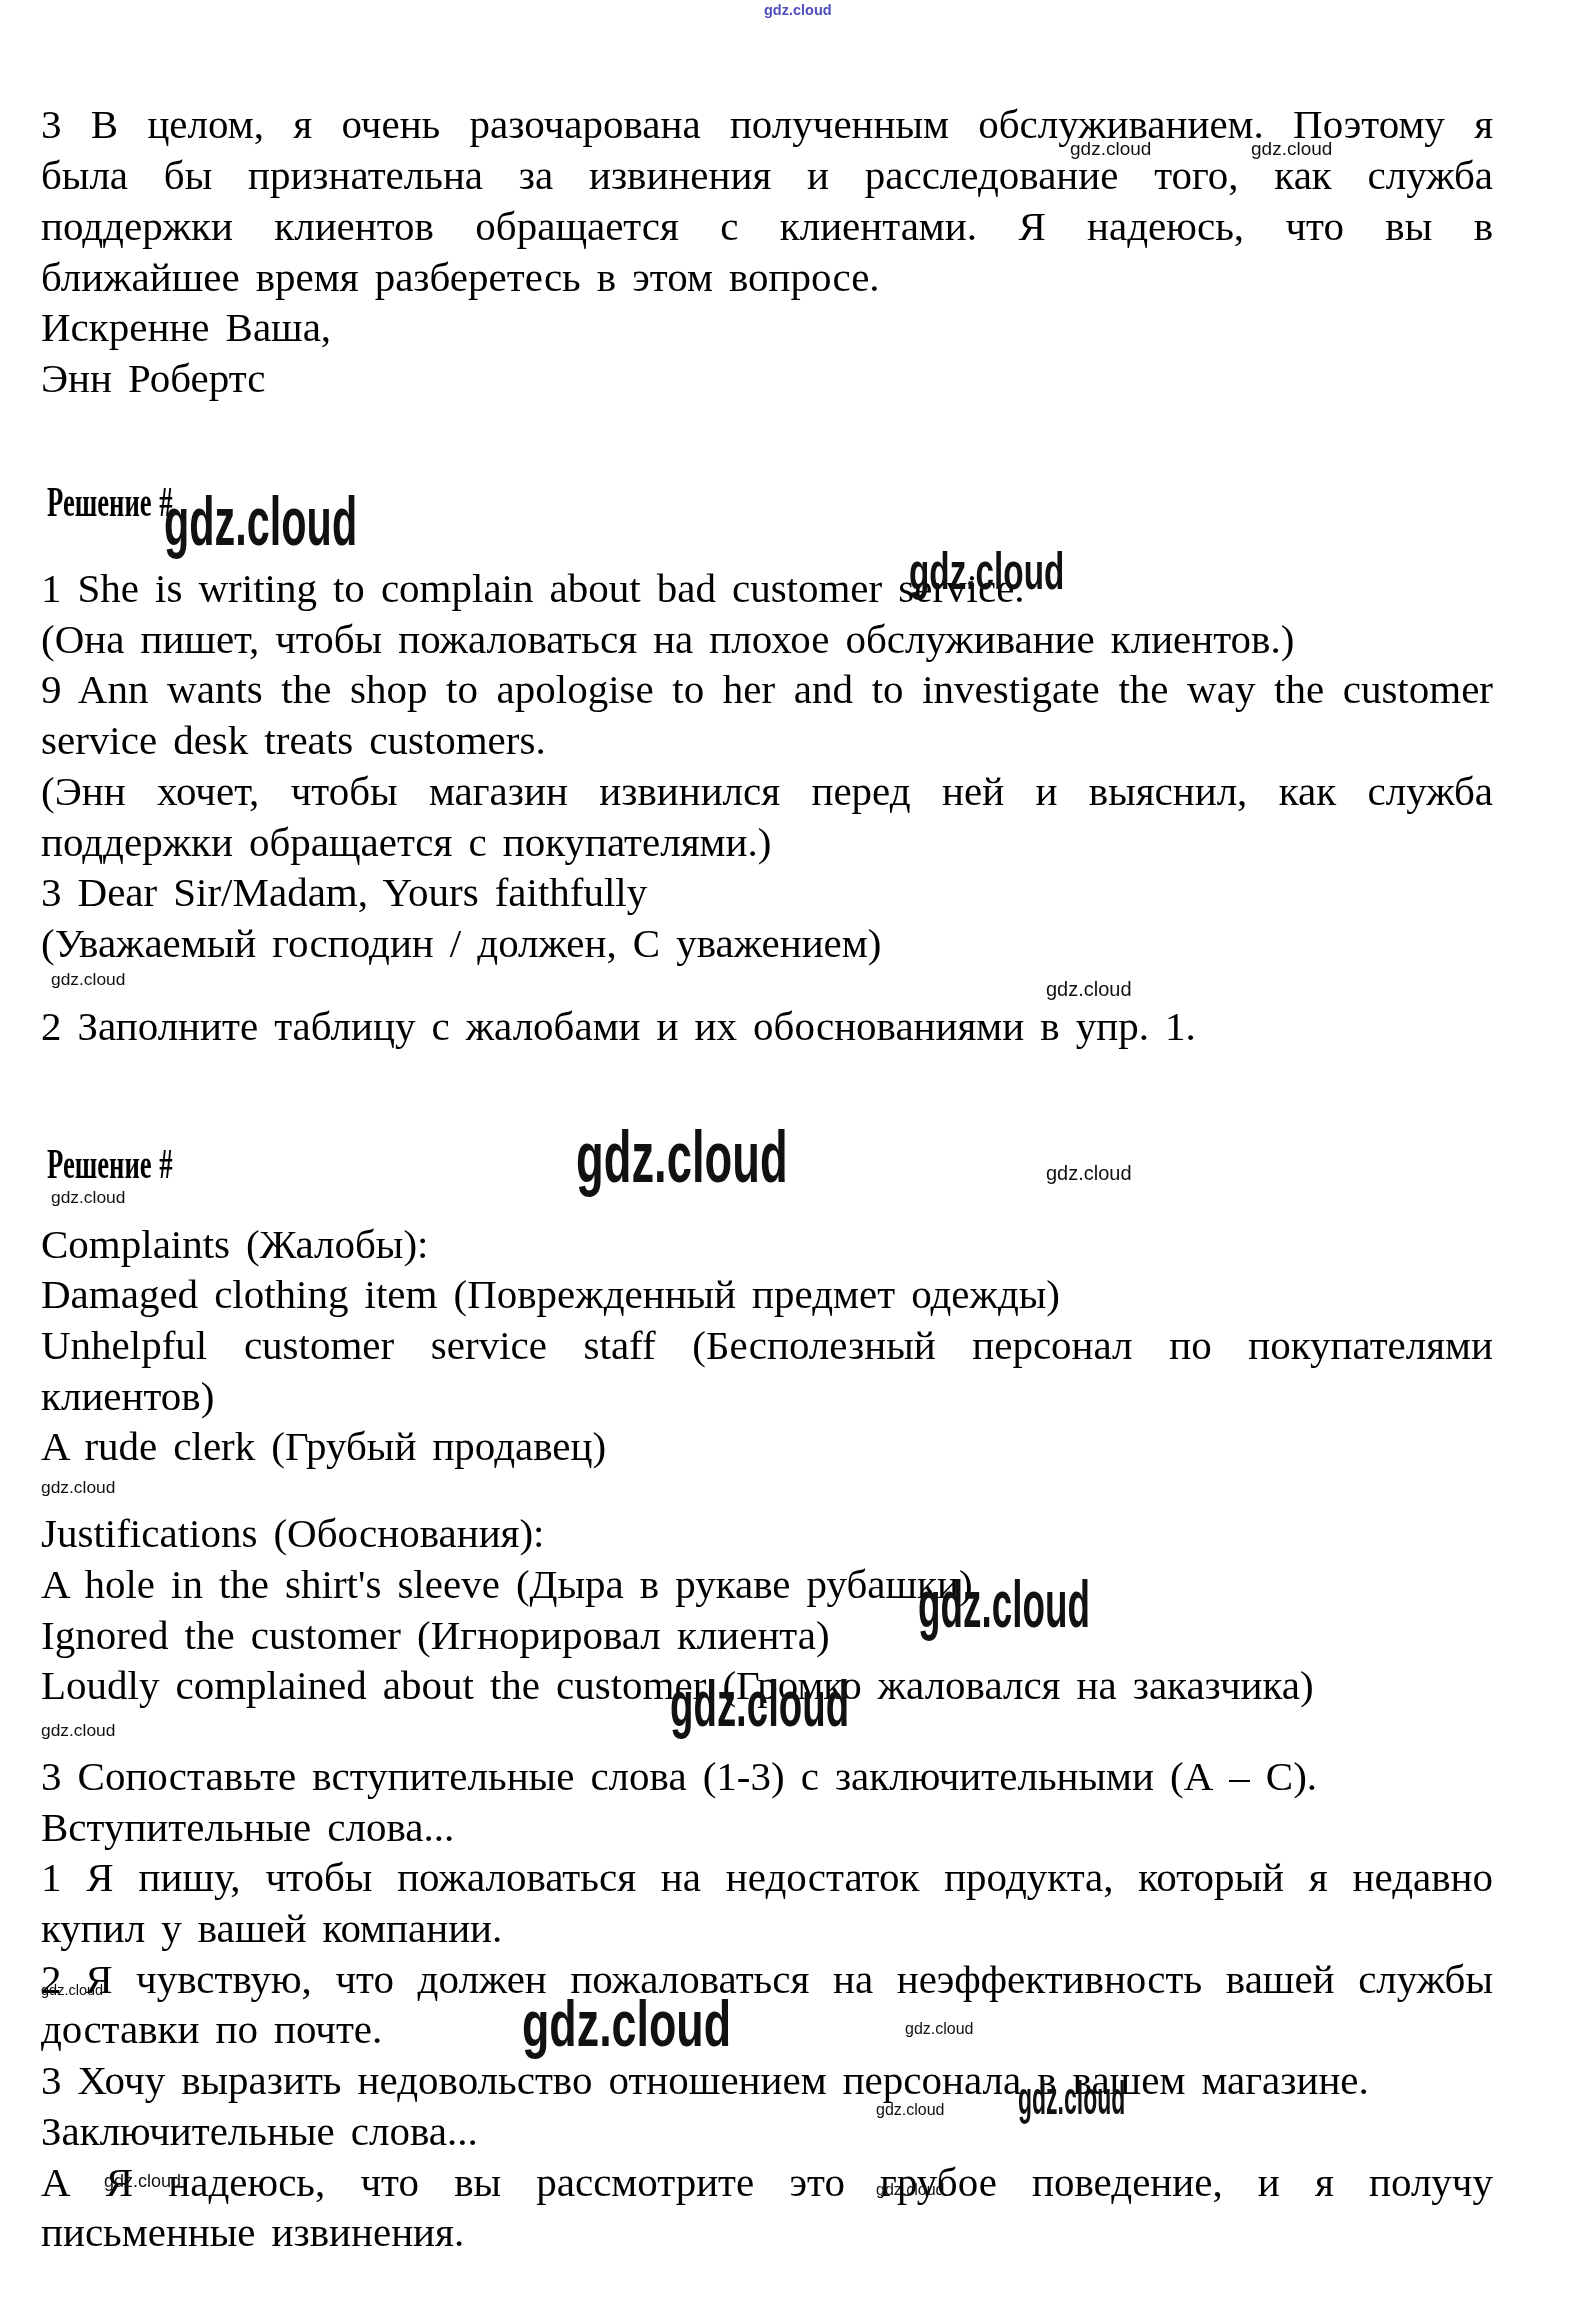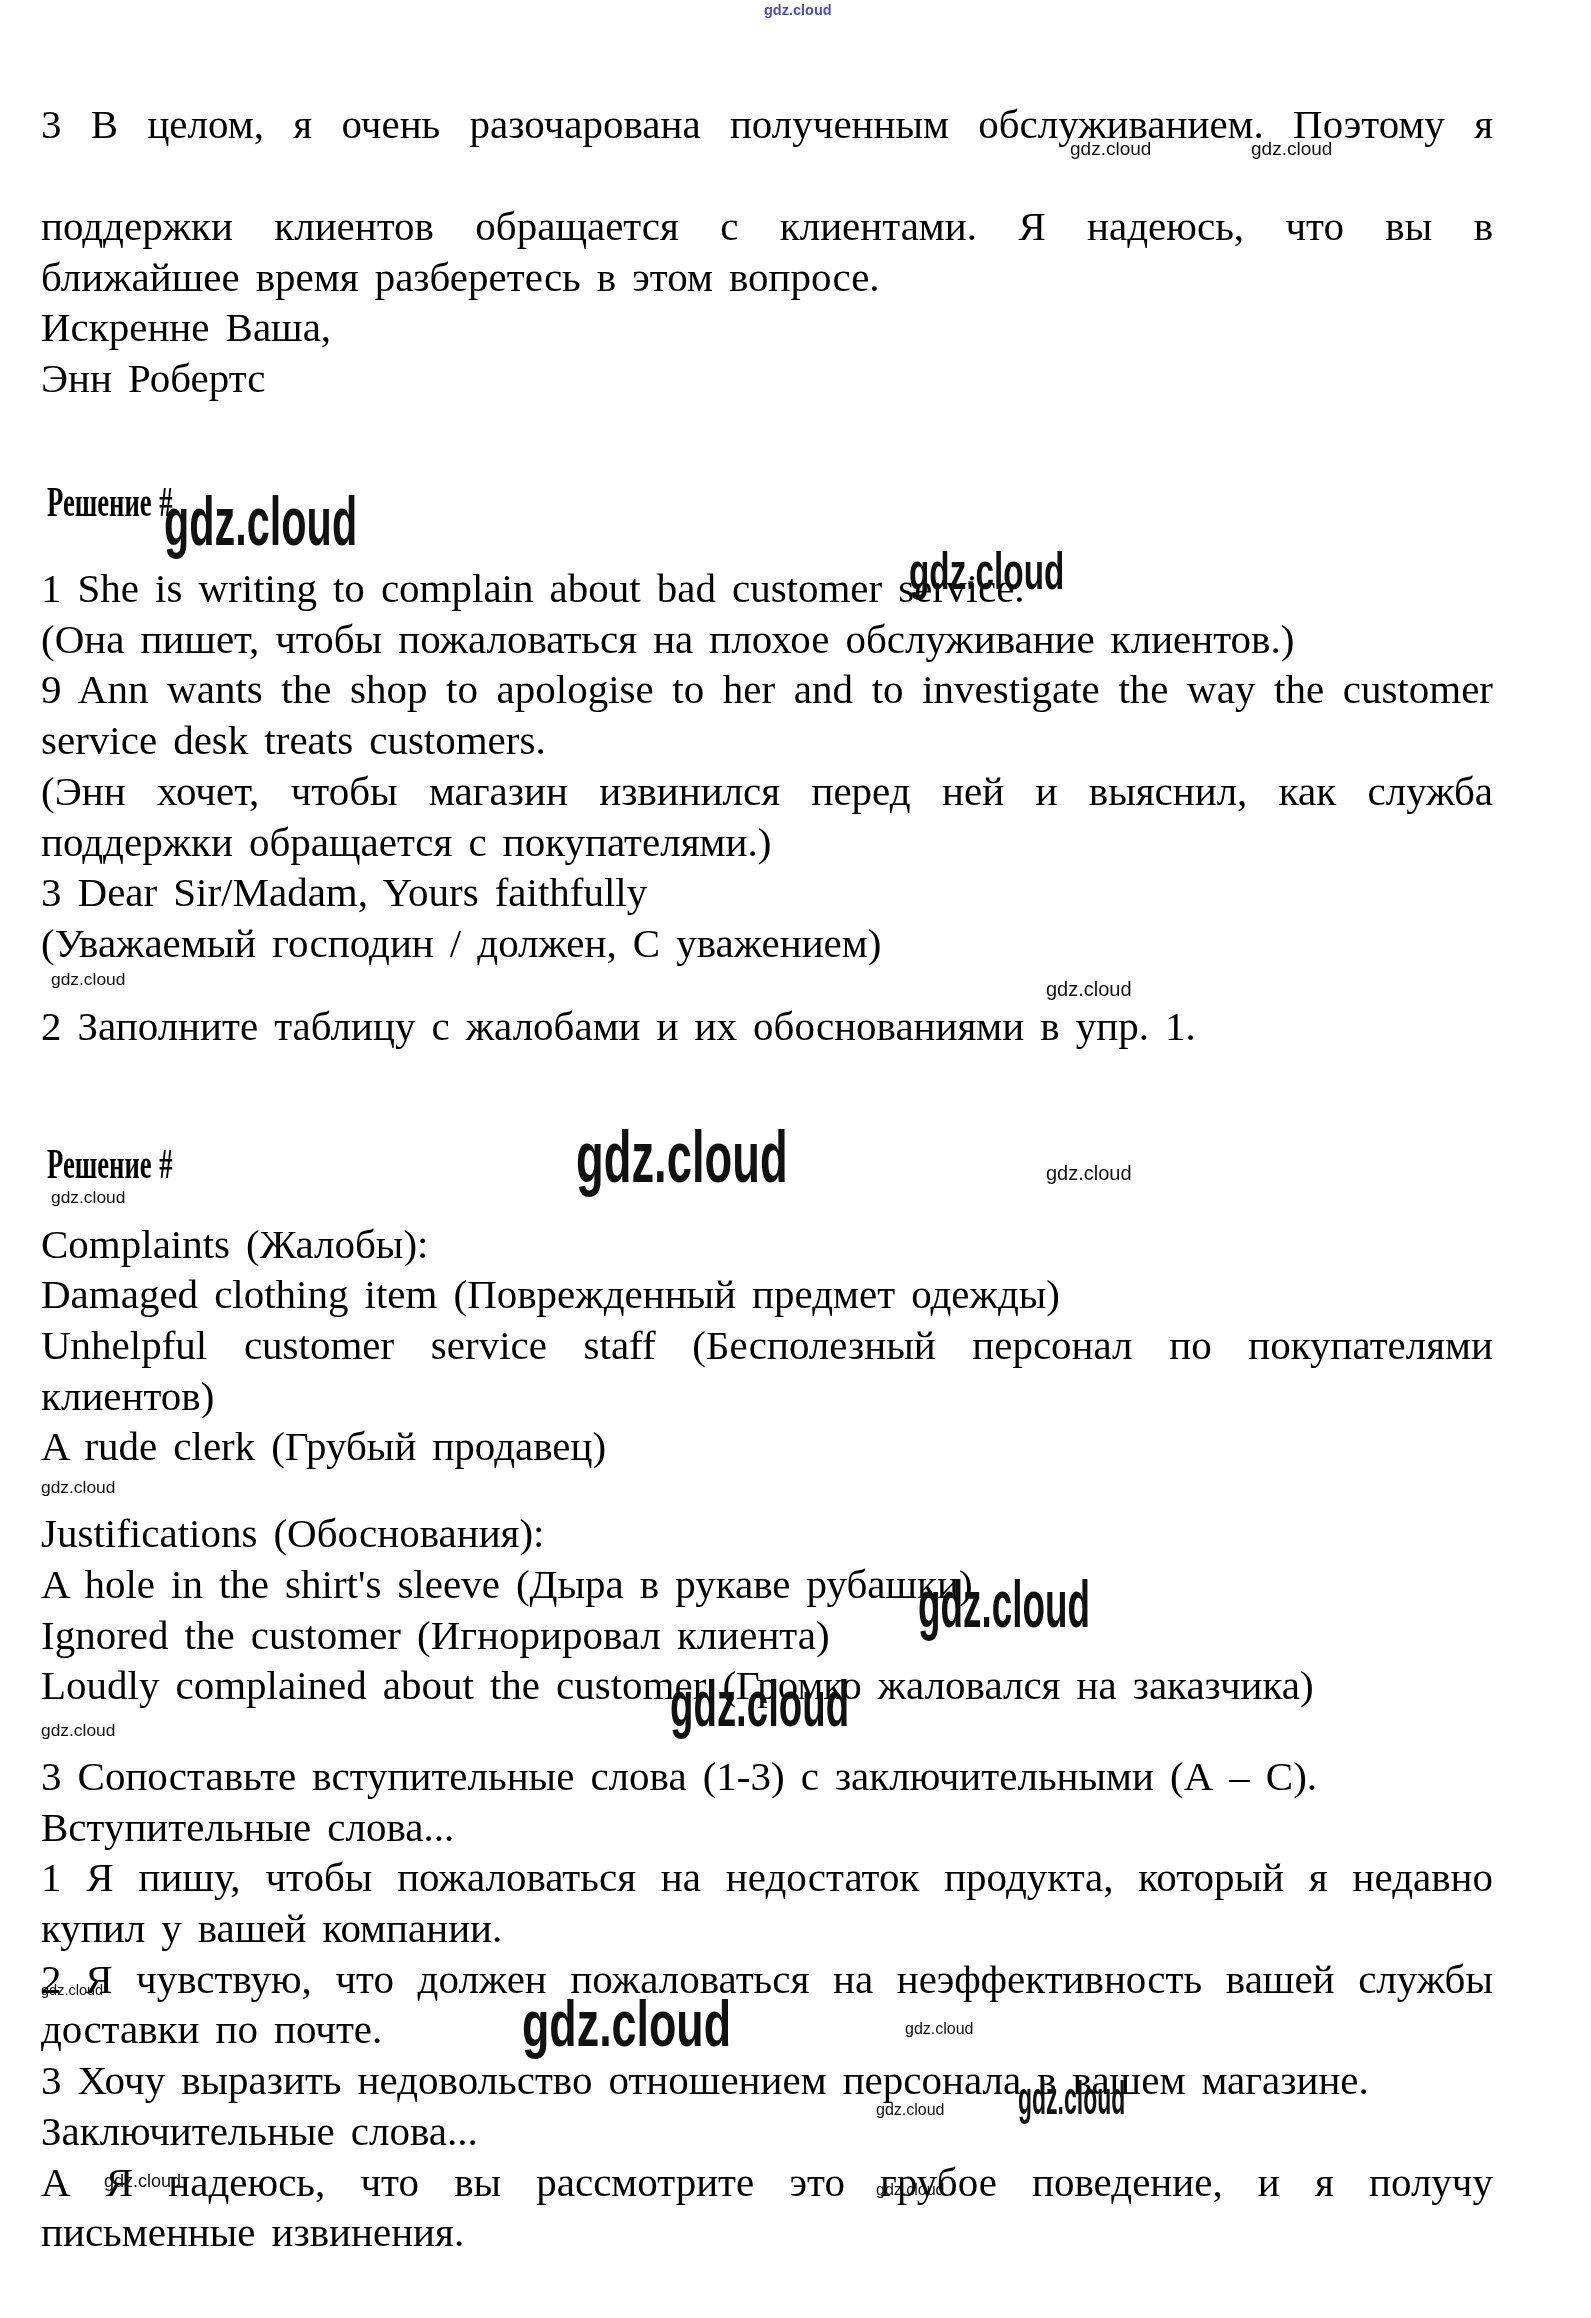--- a/index.html
+++ b/index.html
@@ -49,20 +49,21 @@
     font-weight:bold;
     opacity:0.9;
   }
 </style>
 </head>
 <body>
 
 <div id="page">
 
   <div class="line just" style="top:101px">3 В целом, я очень разочарована полученным обслуживанием. Поэтому я</div>
+  <div class="line just" style="top:152px">была бы признательна за извинения и расследование того, как служба</div>
   <div class="line just" style="top:203px">поддержки клиентов обращается с клиентами. Я надеюсь, что вы в</div>
   <div class="line" style="top:254px">ближайшее время разберетесь в этом вопросе.</div>
   <div class="line" style="top:304px">Искренне Ваша,</div>
   <div class="line" style="top:355px">Энн Робертс</div>
 
   <div class="line heading" style="top:477px;left:47px">Решение #</div>
   <div class="line" style="top:565px">1 She is writing to complain about bad customer service.</div>
   <div class="line" style="top:616px">(Она пишет, чтобы пожаловаться на плохое обслуживание клиентов.)</div>
   <div class="line just" style="top:666px">9 Ann wants the shop to apologise to her and to investigate the way the customer</div>
   <div class="line" style="top:717px">service desk treats customers.</div>

